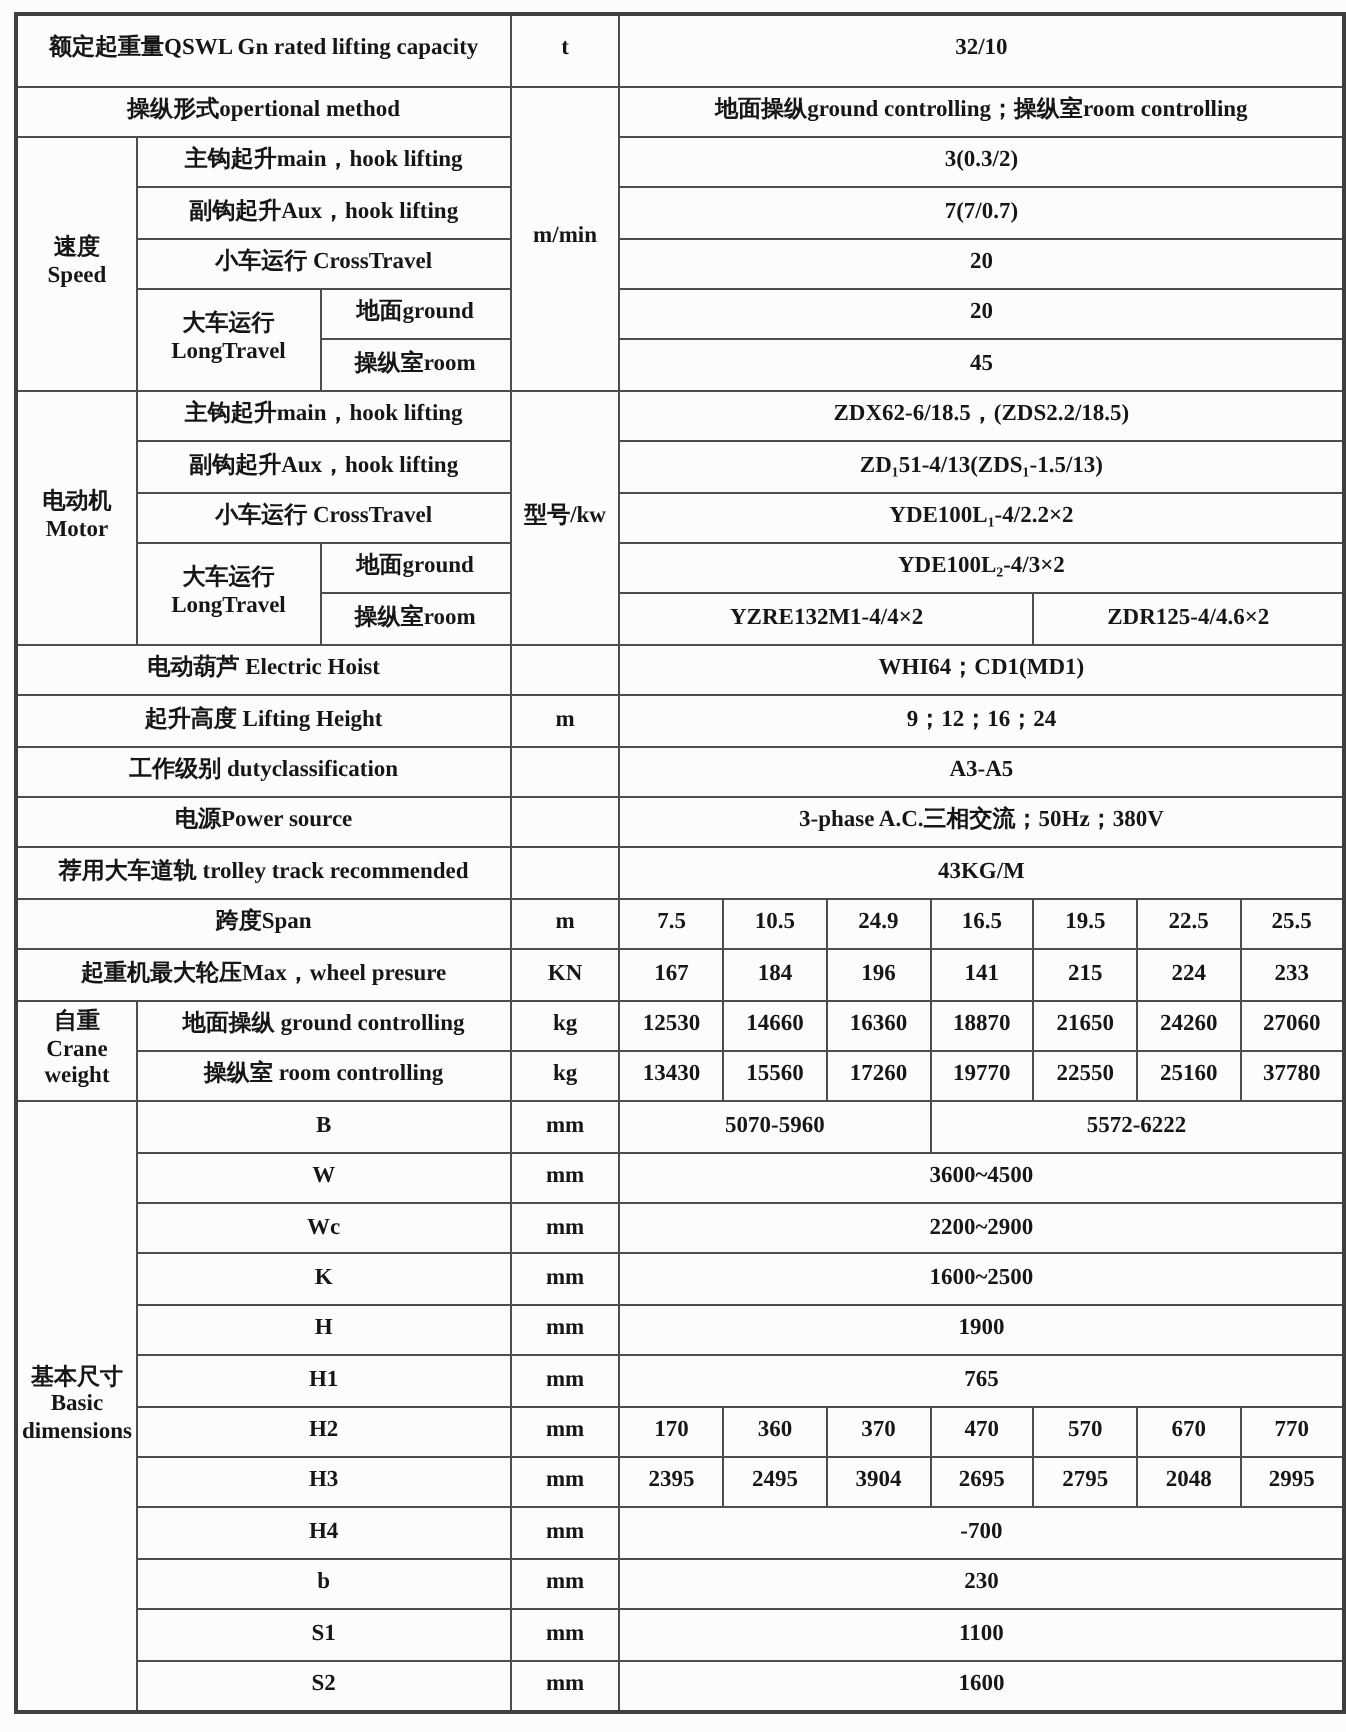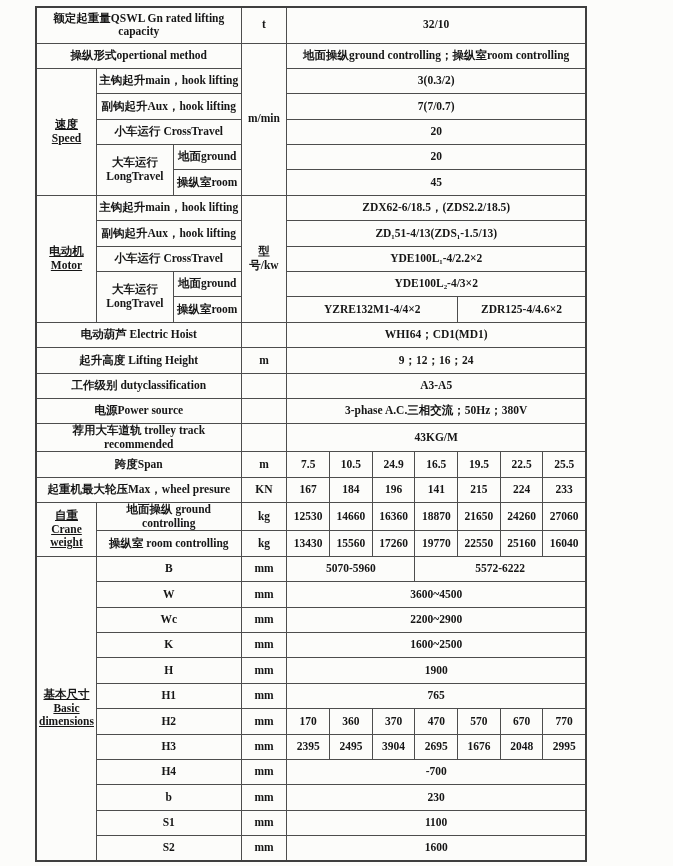--- a/index.html
+++ b/index.html
@@ -2,21 +2,21 @@
 <html><head>
 <meta charset="utf-8">
 <style>
   html,body{margin:0;padding:0;}
   body{
     width:673px;height:866px;
     background:#fcfcfa;
     font-family:"Liberation Serif","DejaVu Serif","DejaVu Sans",serif;
   }
   .page{
-    position:relative;width:559px;height:866px;overflow:hidden;margin-left:28px;
+    position:relative;width:673px;height:866px;overflow:hidden;
   }
   table.spec{
     border-collapse:collapse;
     table-layout:fixed;
     margin:6px 0 0 7px;
     border:2px solid #3f3f3f;
   }
   table.spec td{
     border:1.5px solid #4d4d4d;
     text-align:center;
@@ -24,21 +24,21 @@
     font-weight:700;
     font-size:11.5px;
     line-height:1.18;
     color:#161616;
     padding:0 2px;
     white-space:pre-line;
     overflow:hidden;
   }
   table.spec tr{height:25.4px;}
   table.spec tr:first-child{height:36px;}
-  td.group{font-size:11.5px;text-decoration:underline;}
+  td.group{font-size:11.5px;}
   td.unit{font-size:11.5px;}
   td.sublabel{font-size:11.5px;}
 </style>
 </head>
 <body>
 
 <div class="page">
   <table class="spec">
     <colgroup>
       <col style="width:54px">
@@ -177,21 +177,21 @@
         </tr>
         <tr>
           <td colspan="2" class="label">操纵室 room controlling</td>
           <td class="unit">kg</td>
           <td class="value">13430</td>
           <td class="value">15560</td>
           <td class="value">17260</td>
           <td class="value">19770</td>
           <td class="value">22550</td>
           <td class="value">25160</td>
-          <td class="value">16040</td>
+          <td class="value">37780</td>
         </tr>
         <tr>
           <td rowspan="12" class="group">基本尺寸
 Basic
 dimensions</td>
           <td colspan="2" class="label">B</td>
           <td class="unit">mm</td>
           <td colspan="3" class="value">5070-5960</td>
           <td colspan="4" class="value">5572-6222</td>
         </tr>
@@ -231,21 +231,21 @@
           <td class="value">670</td>
           <td class="value">770</td>
         </tr>
         <tr>
           <td colspan="2" class="label">H3</td>
           <td class="unit">mm</td>
           <td class="value">2395</td>
           <td class="value">2495</td>
           <td class="value">3904</td>
           <td class="value">2695</td>
-          <td class="value">1676</td>
+          <td class="value">2795</td>
           <td class="value">2048</td>
           <td class="value">2995</td>
         </tr>
         <tr>
           <td colspan="2" class="label">H4</td>
           <td class="unit">mm</td>
           <td colspan="7" class="value">-700</td>
         </tr>
         <tr>
           <td colspan="2" class="label">b</td>

